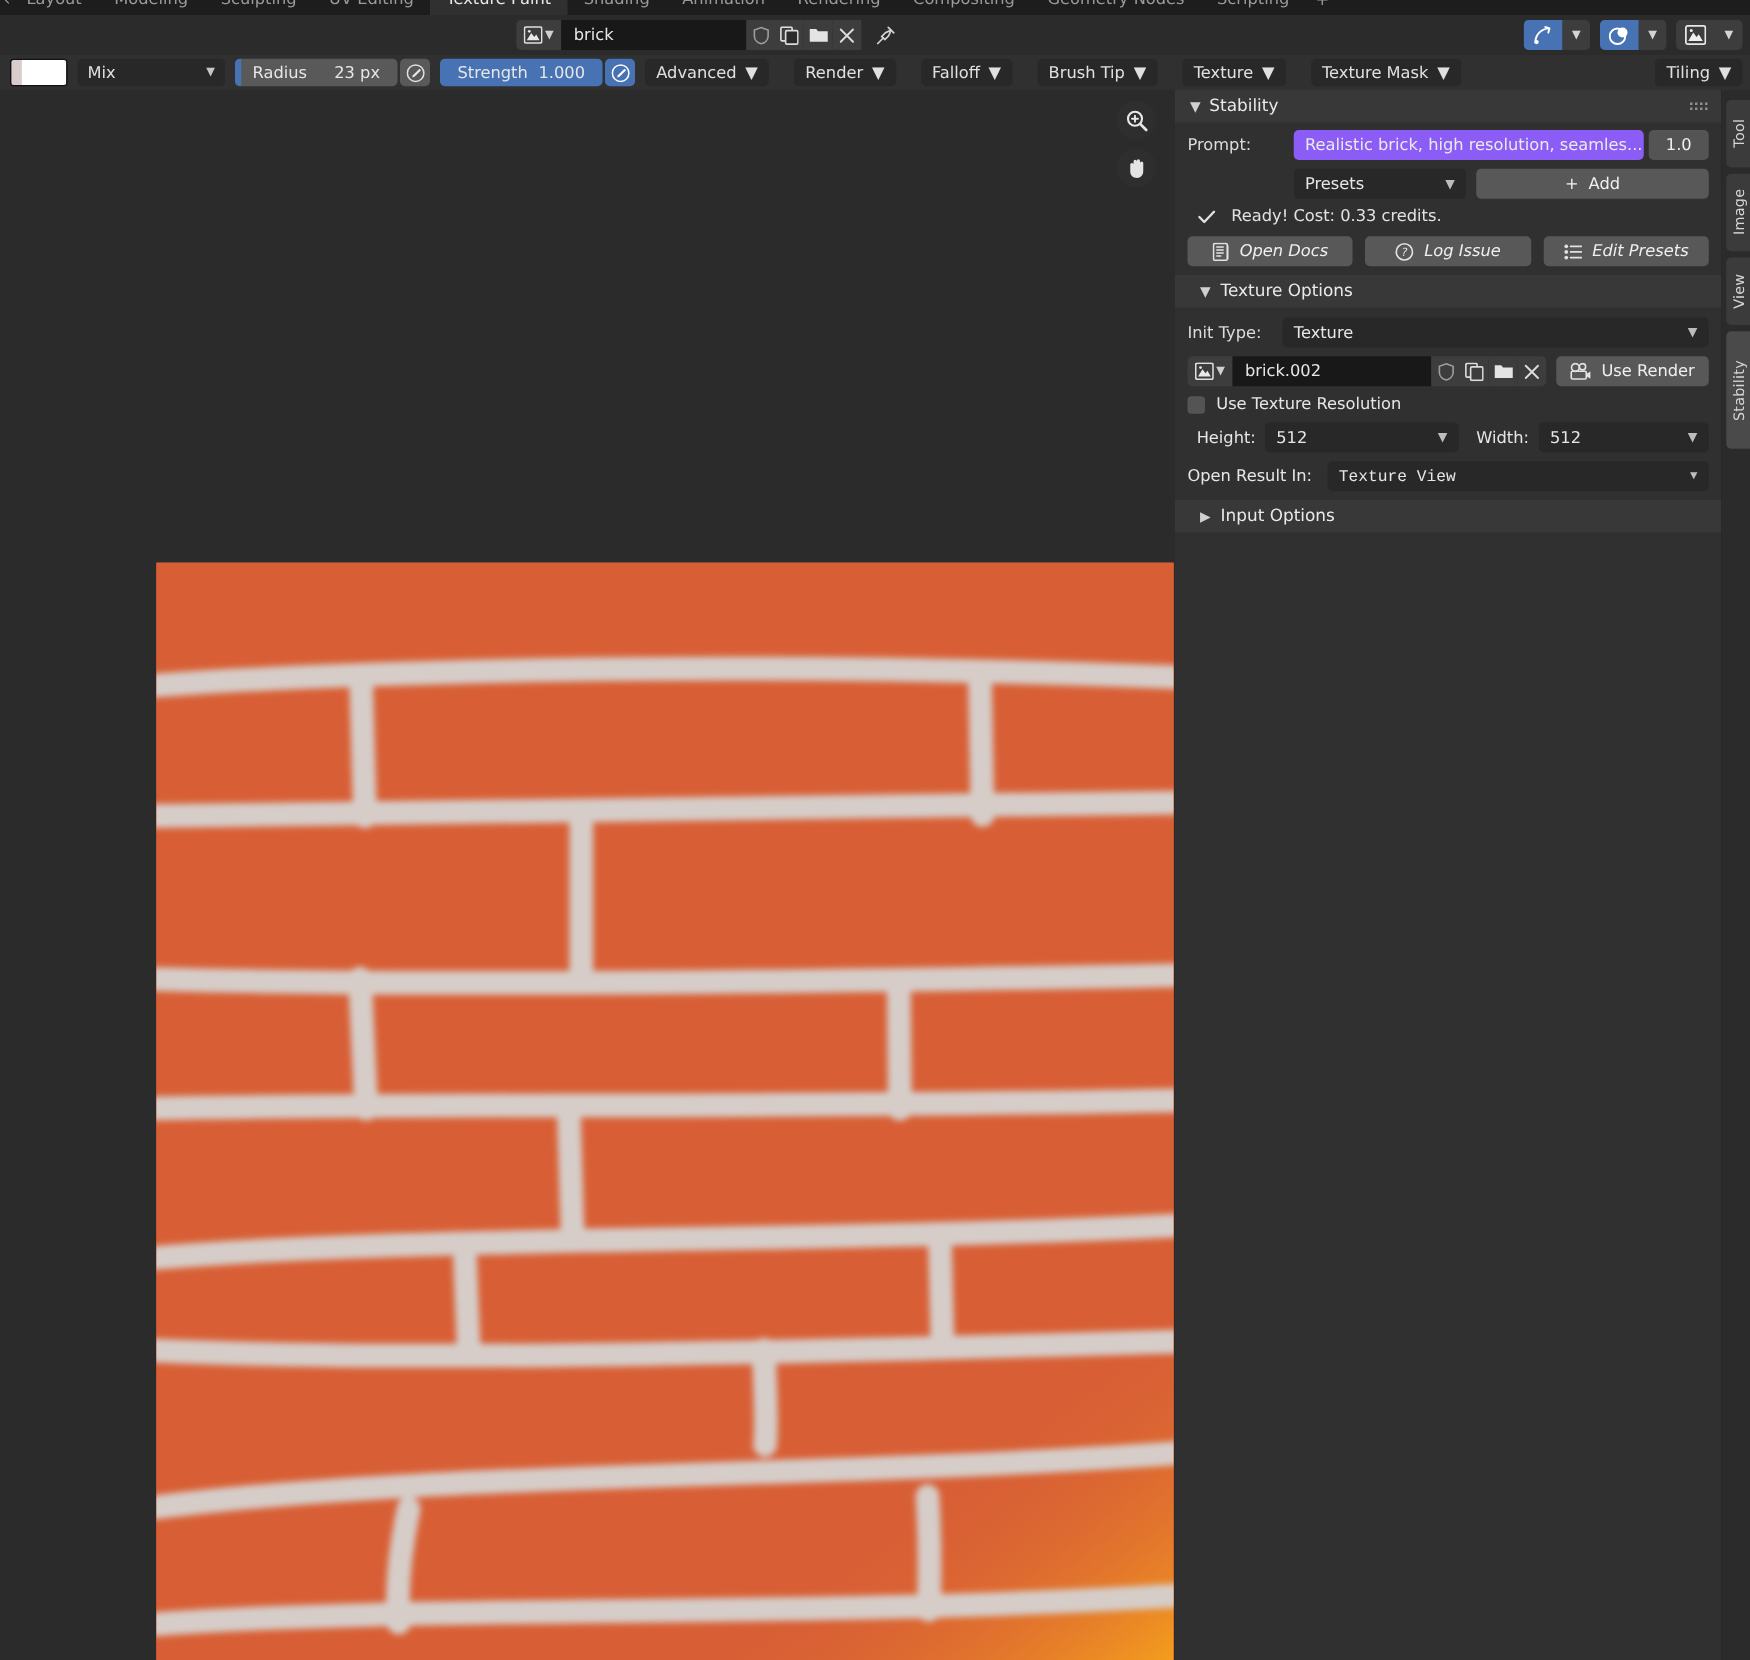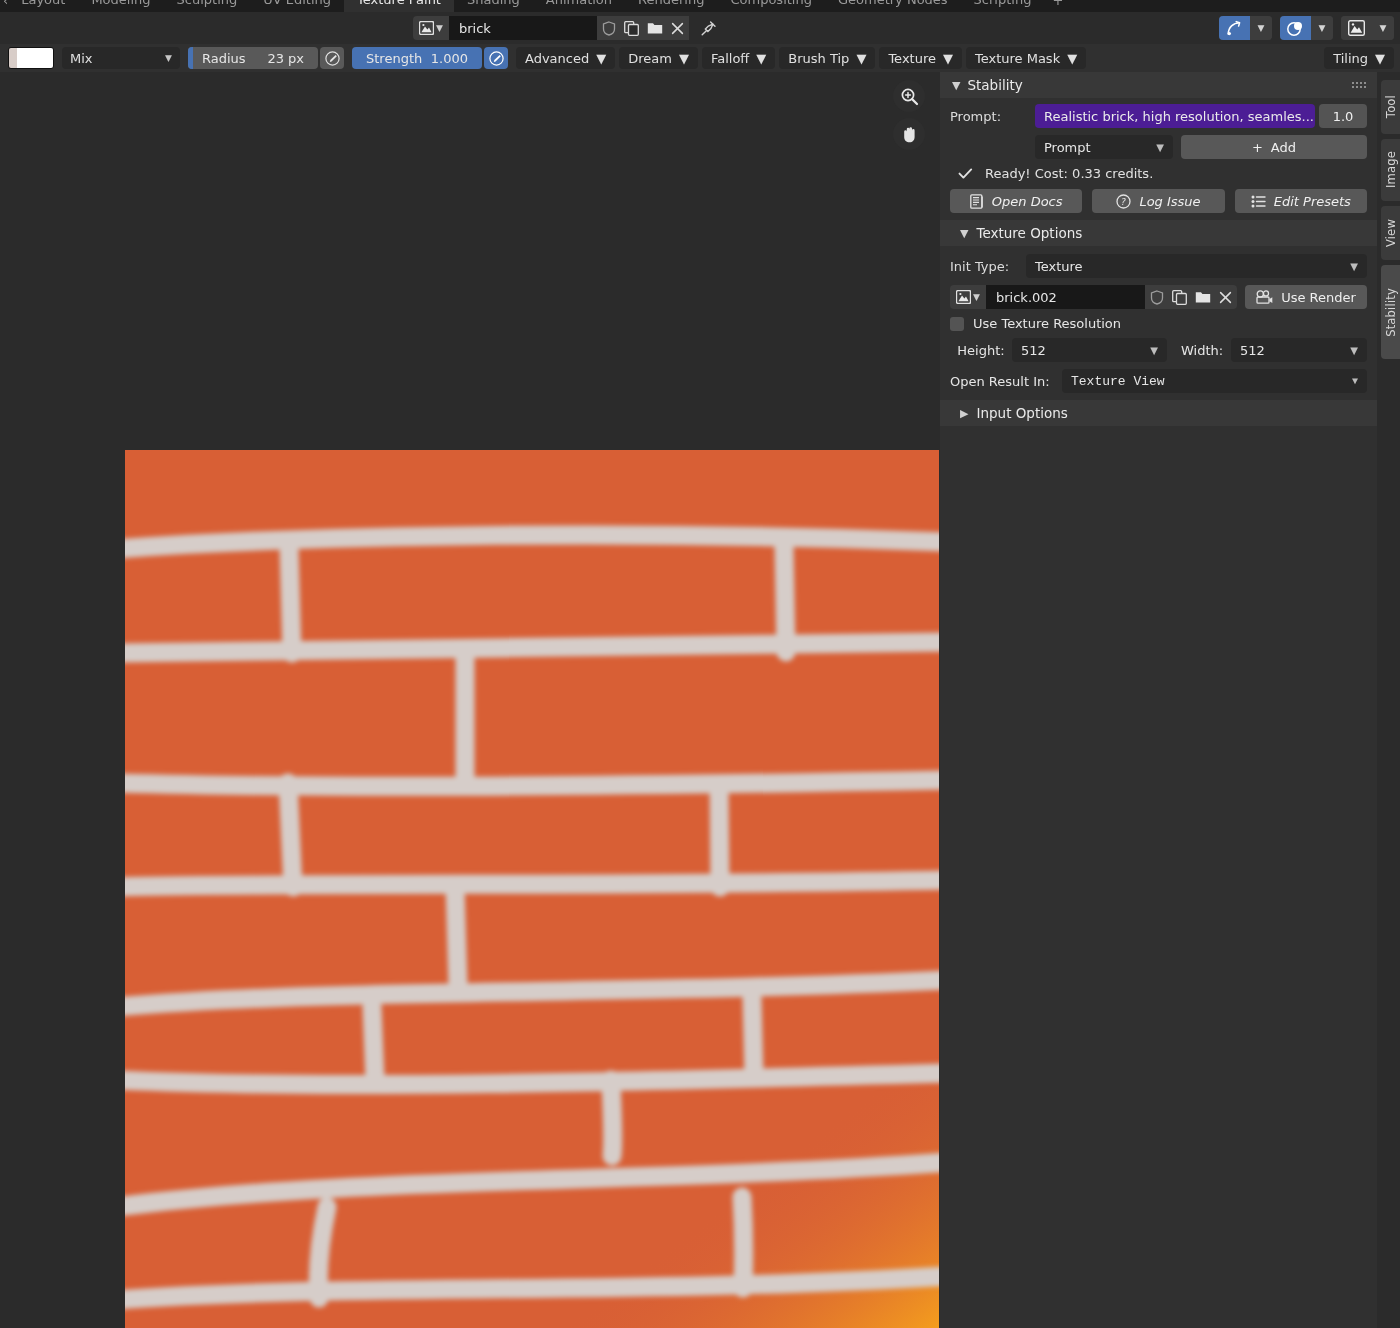--- a/index.html
+++ b/index.html
@@ -131,21 +131,21 @@
   .grip i {
     position:absolute; width:2px; height:2px; background:#8d8d8d;
   }
 
   .panel-body { padding:6px 10px 6px 10px; }
   .row { display:flex; align-items:center; margin-bottom:7px; }
   .acct { font-size:13px; color:#d8d8d8; padding:6px 2px 9px 8px; display:flex; gap:24px; }
 
   .lbl-w { width:85px; font-size:13px; color:#dcdcdc; }
   .txtfield {
-    height:24px; background:#4c1d95; border-radius:4px; color:#eaeaea;
+    height:24px; background:#8b5cf6; border-radius:4px; color:#eaeaea;
     display:flex; align-items:center; padding:0 9px; font-size:13px;
     white-space:nowrap; overflow:hidden;
   }
   .numfield {
     height:24px; background:#545454; border-radius:4px; color:#f0f0f0;
     display:flex; align-items:center; justify-content:center; font-size:13px;
     min-width:44px;
   }
   .select {
     height:24px; background:#282828; border-radius:4px; color:#e6e6e6;
@@ -330,27 +330,27 @@
         <span class="val">1.000</span>
       </div>
       <div class="pen-btn pen-s">
         <svg width="15" height="15" viewBox="0 0 15 15">
             <circle cx="7.5" cy="7.5" r="6.6" fill="none" stroke="#ffffff" stroke-width="1.2"></circle>
             <path d="M10.6 4 L11.8 5.2 L6.6 10.4 L4.8 10.9 L5.3 9.1 Z" fill="#ffffff"></path>
           </svg>
       </div>
     </div>
 
-    <div id="popovers" style="display:flex;align-items:flex-end;gap:4px;">
+    <div id="popovers" style="display:flex;align-items:flex-end;gap:20px;">
         <div class="popbtn">
           <span>Advanced</span>
           <span class="chev">▼</span>
         </div>
         <div class="popbtn">
-          <span>Dream</span>
+          <span>Render</span>
           <span class="chev">▼</span>
         </div>
         <div class="popbtn">
           <span>Falloff</span>
           <span class="chev">▼</span>
         </div>
         <div class="popbtn">
           <span>Brush Tip</span>
           <span class="chev">▼</span>
         </div>
@@ -453,21 +453,21 @@
         <span class="lbl-w">Prompt:</span>
         <div class="txtfield" style="flex:1;">
             <span>Realistic brick, high resolution, seamles...</span>
           </div>
         <div class="numfield" style="margin-left:4px;width:48px;">1.0</div>
       </div>
 
       <div class="row">
         <span class="lbl-w"></span>
         <div class="select" style="width:138px;">
-          <span>Prompt</span>
+          <span>Presets</span>
           <span class="chev">▼</span>
         </div>
         <div class="btn" style="flex:1;margin-left:8px;">
           <span>+</span>
           <span>Add</span>
         </div>
       </div>
 
 
       <div class="status">

